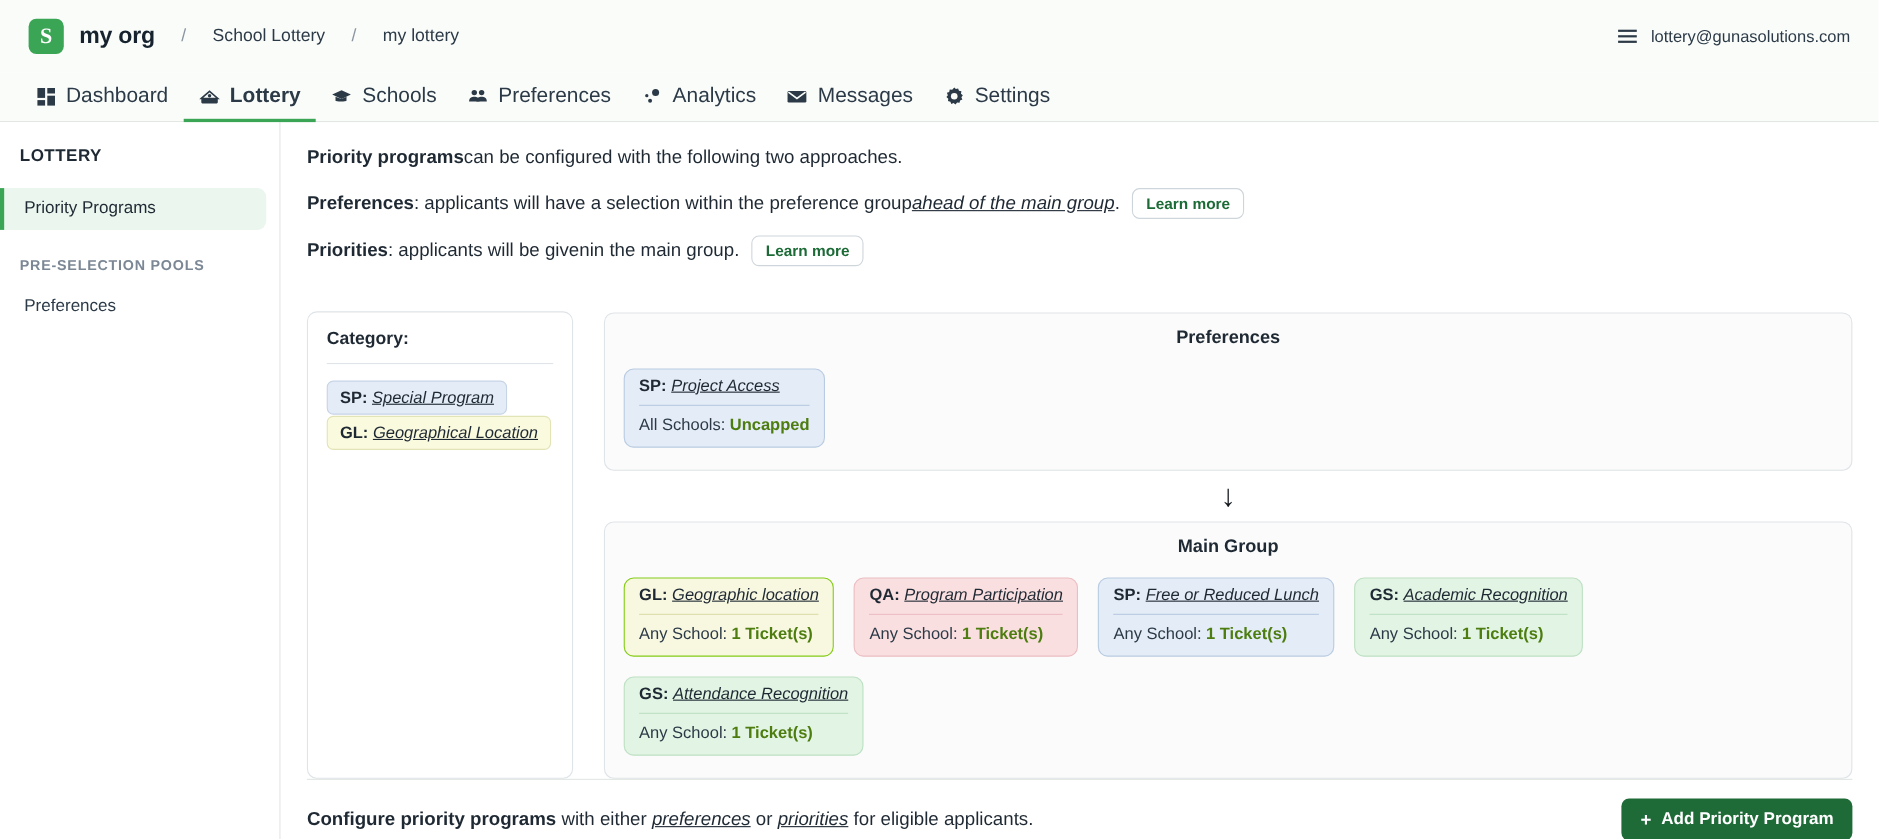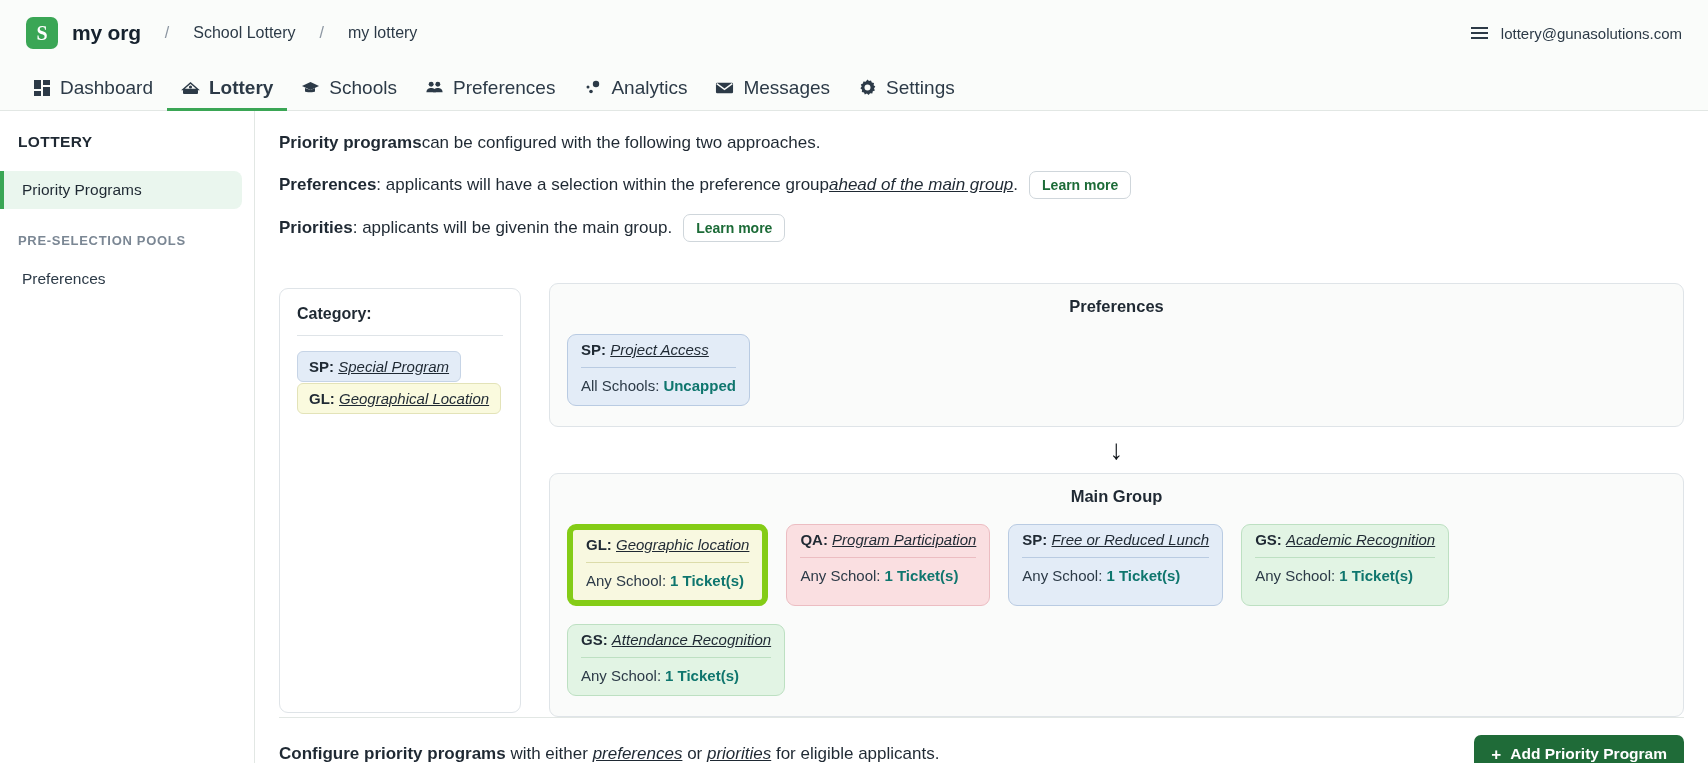--- a/index.html
+++ b/index.html
@@ -112,21 +112,21 @@
     border: 1px solid #cfd6db; border-radius: 7px;
     background: #ffffff; color: #1c6b37;
     font-size: 14px; font-weight: bold;
     padding: 5px 12px; cursor: pointer;
     font-family: "Liberation Sans", sans-serif;
   }
 
   .divider { height: 1px; background: #e2e7e4; margin: 8px 0 18px 0; }
 
   
-  .diagram { display: flex; gap: 28px; align-items: center; }
+  .diagram { display: flex; gap: 28px; align-items: flex-end; }
 
   .category-panel {
     width: 242px; flex: 0 0 242px;
     min-height: 425px;
     border: 1px solid #dfe4e8; border-radius: 9px;
     padding: 16px 17px;
     background: #ffffff;
   }
   .category-title { font-size: 16px; font-weight: bold; color: #1f2933; margin-bottom: 12px; }
   .category-rule { height: 1px; background: #dfe4e8; margin-bottom: 15px; }
@@ -162,25 +162,25 @@
     border-radius: 9px;
     padding: 6px 13px 11px 13px;
     min-width: 158px;
     cursor: pointer;
   }
   .pcard-head { font-size: 15px; white-space: nowrap; }
   .pcard-head .code { font-weight: bold; color: #1f2933; }
   .pcard-head .name { font-style: italic; text-decoration: underline; color: #1f2933; }
   .pcard-rule { height: 1px; margin: 9px 0 9px 0; }
   .pcard-foot { font-size: 15px; color: #2c3a47; white-space: nowrap; }
-  .pcard-foot b { font-weight: bold; color: #0f766e; margin-left: 4px; }
+  .pcard-foot b { font-weight: bold; color: #4d7c0f; margin-left: 4px; }
 
   .c-sp { background: #e3ecf7; border: 1px solid #b9cbe2; }
   .c-sp .pcard-rule { background: #b9cbe2; }
-  .c-gl { background: #f8f8e0; border: 6px solid #84cc16; }
+  .c-gl { background: #f8f8e0; border: 1px solid #84cc16; }
   .c-gl .pcard-rule { background: #dcdcaa; }
   .c-qa { background: #fadfe1; border: 1px solid #ecbdc2; }
   .c-qa .pcard-rule { background: #ecbdc2; }
   .c-gs { background: #e2f4e4; border: 1px solid #bde0c2; }
   .c-gs .pcard-rule { background: #bde0c2; }
 
   .arrow-row {
     display: flex; justify-content: center; align-items: center;
     height: 46px;
   }

